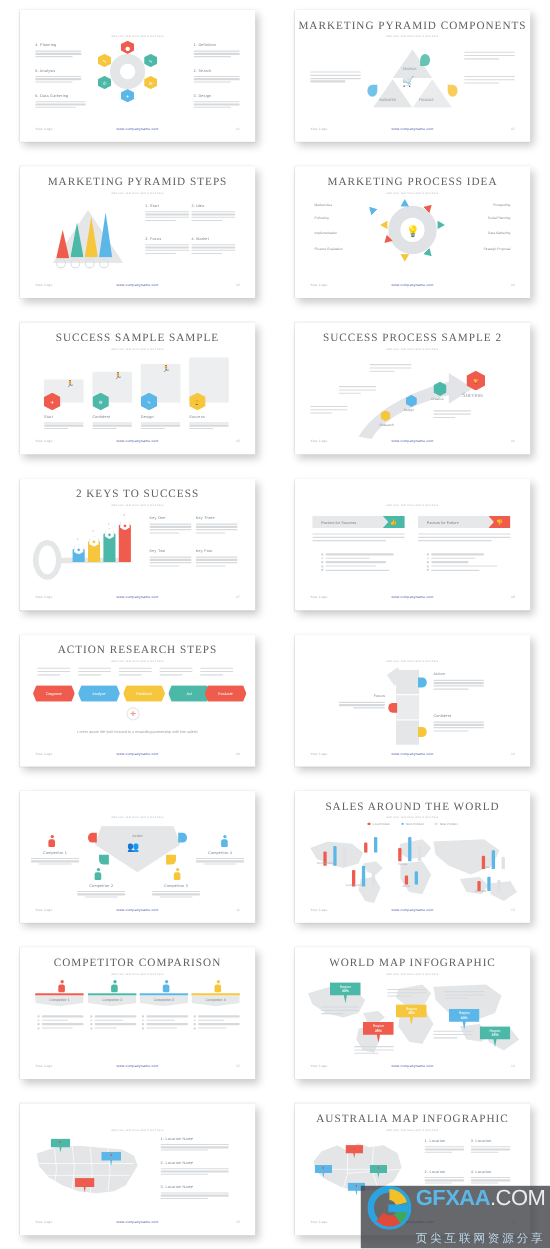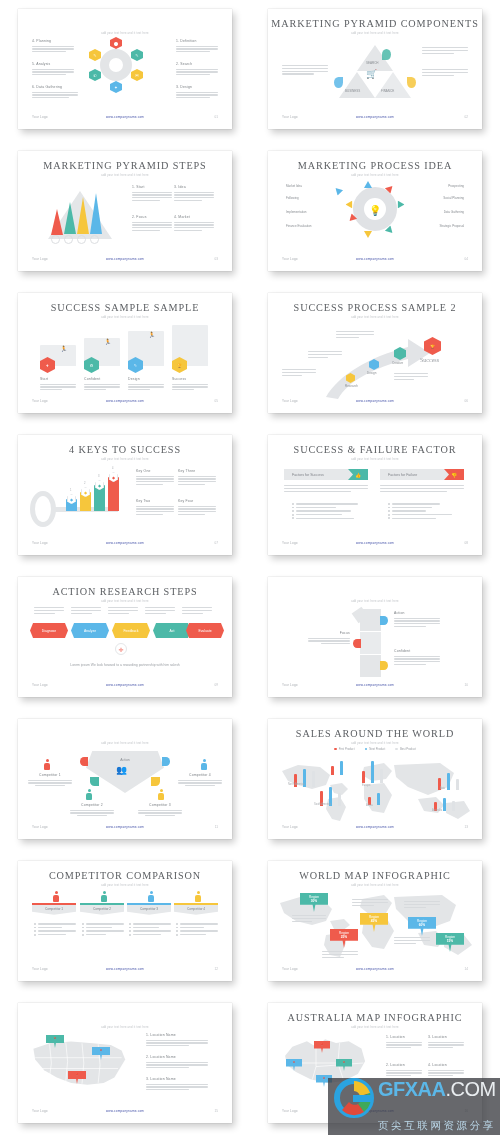--- a/index.html
+++ b/index.html
@@ -428,21 +428,21 @@
       <div class="footer">
         <div class="f-logo">Your Logo</div>
         <div class="f-url">www.companyname.com</div>
         <div class="f-num">06</div>
       </div>
     </div>
   </div>
 
   <div class="slide-cell">
     <div class="slide">
-      <div class="s-title">4 KEYS TO SUCCESS</div>
+      <div class="s-title">2 KEYS TO SUCCESS</div>
       <div class="s-sub">add your text here and it text here</div>
       <div class="body">
         <div style="position:absolute;left:12px;top:28px;width:26px;height:36px;border:5px solid #e4e6e8;border-radius:50%;"></div>
         <div style="position:absolute;left:36px;top:44px;width:64px;height:5px;background:#e4e6e8"></div>
         <div class="bar" style="left:48px;top:36px;width:11px;height:12px;background:#5bb7e8"></div>
         <div class="bar" style="left:62px;top:29px;width:11px;height:19px;background:#f6c63c"></div>
         <div class="bar" style="left:76px;top:22px;width:11px;height:26px;background:#4cb9a8"></div>
         <div class="bar" style="left:90px;top:14px;width:11px;height:34px;background:#ef5b4c"></div>
         <div class="hex" style="left:49px;top:31px;width:9px;height:10px;background:#fff;border:0;color:#5bb7e8;box-shadow:0 0 0 .8px #dfe2e5 inset">◆</div>
         <div class="hex" style="left:63px;top:24px;width:9px;height:10px;background:#fff;color:#f6c63c;box-shadow:0 0 0 .8px #dfe2e5 inset">◆</div>
@@ -492,21 +492,20 @@
       <div class="footer">
         <div class="f-logo">Your Logo</div>
         <div class="f-url">www.companyname.com</div>
         <div class="f-num">07</div>
       </div>
     </div>
   </div>
 
   <div class="slide-cell">
     <div class="slide">
-      <div class="s-title">SUCCESS &amp; FAILURE FACTOR</div>
       <div class="s-sub">add your text here and it text here</div>
       <div class="body">
         <div style="position:absolute;left:16px;top:6px;width:84px;height:11px;background:#e6e8ea;display:flex;align-items:center;">
           <span style="font-size:3.6px;color:#80848a;margin-left:8px">Factors for Success</span>
           <span style="position:absolute;right:0;top:0;width:20px;height:11px;background:#4cb9a8;clip-path:polygon(0 0,100% 0,100% 100%,0 100%,25% 50%);display:flex;align-items:center;justify-content:center;color:#fff;font-size:5px">👍</span>
         </div>
         <div style="position:absolute;left:112px;top:6px;width:84px;height:11px;background:#e6e8ea;display:flex;align-items:center;">
           <span style="font-size:3.6px;color:#80848a;margin-left:8px">Factors for Failure</span>
           <span style="position:absolute;right:0;top:0;width:20px;height:11px;background:#ef5b4c;clip-path:polygon(0 0,100% 0,100% 100%,0 100%,25% 50%);display:flex;align-items:center;justify-content:center;color:#fff;font-size:5px">👎</span>
         </div>

